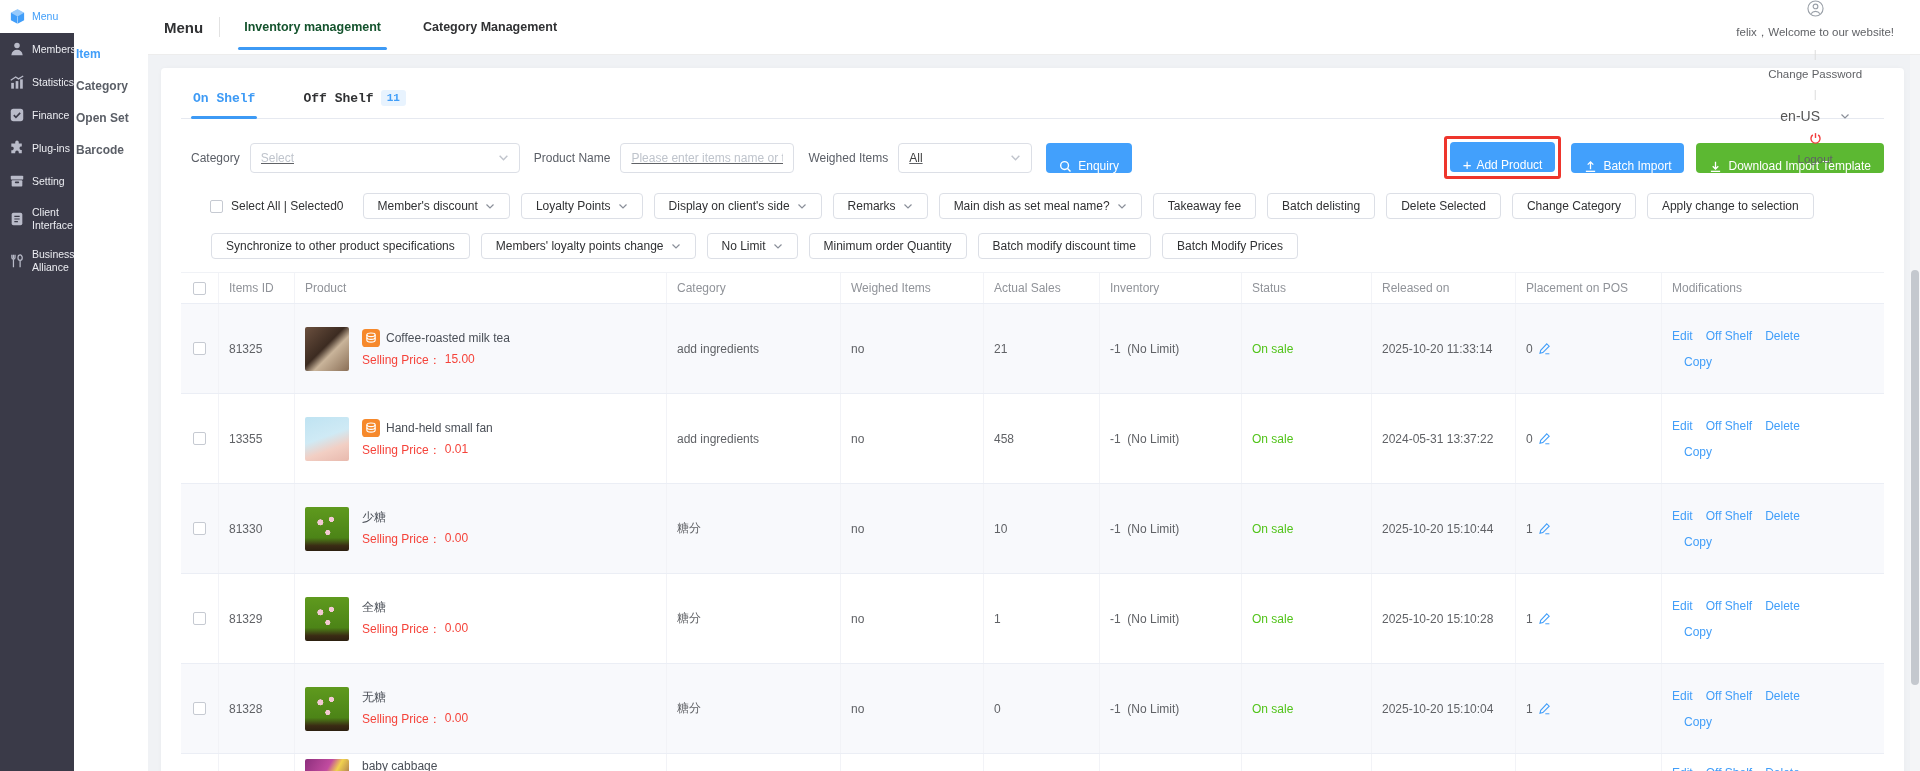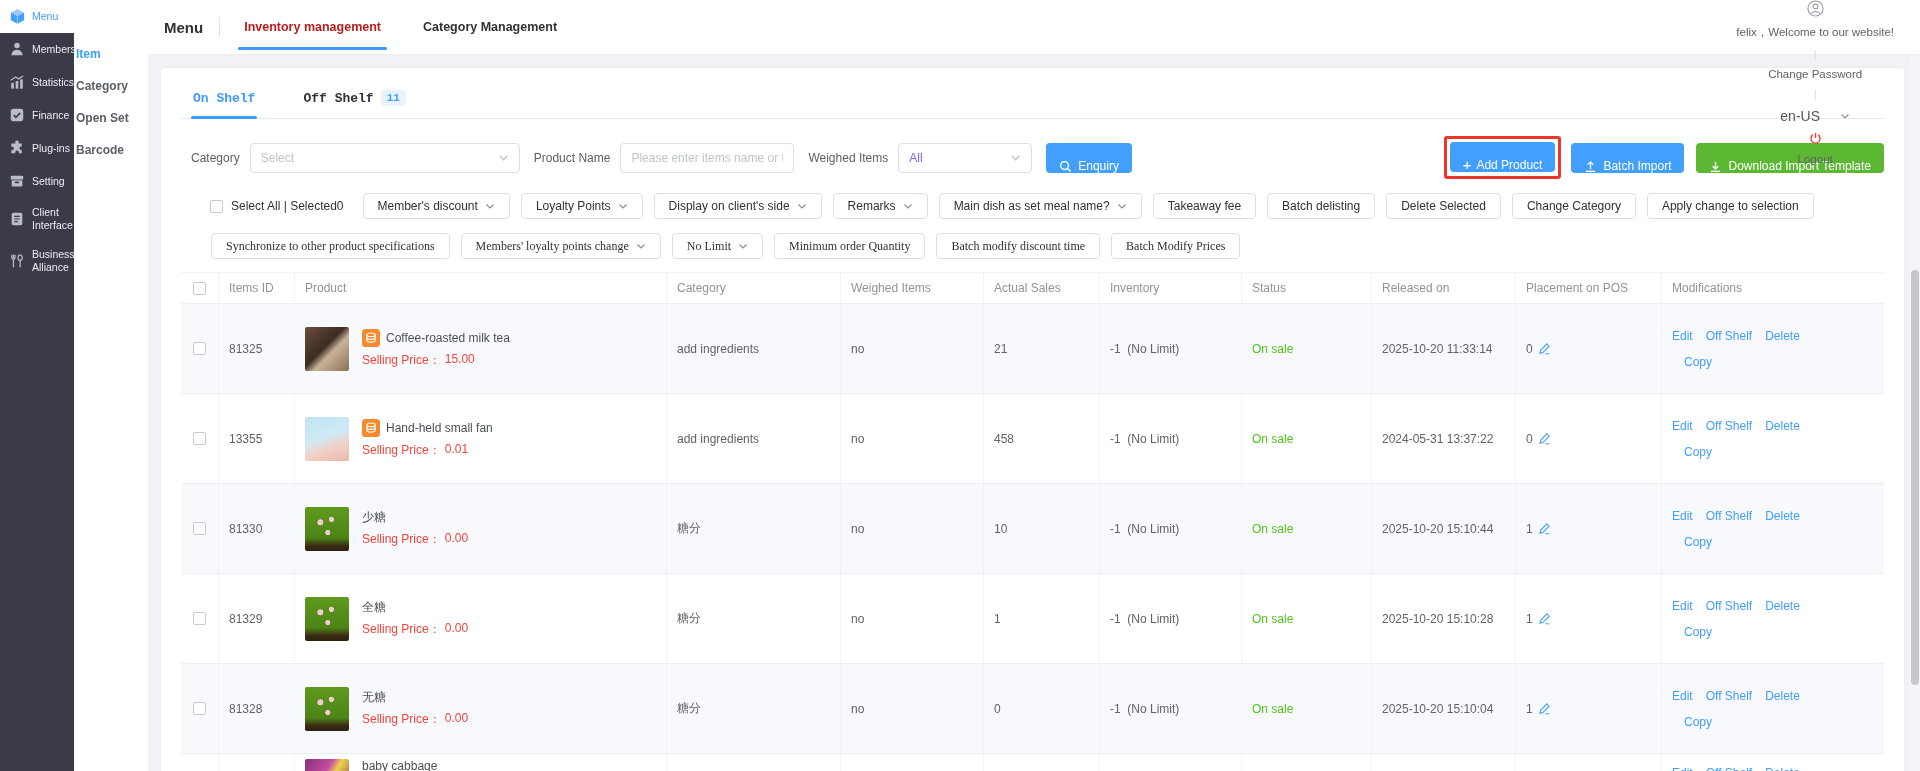--- a/index.html
+++ b/index.html
@@ -26,57 +26,57 @@
   .subbar { position: absolute; left: 74px; top: 0; bottom: 0; width: 74px; background: #ffffff; z-index: 4; padding-top: 38px; }
   .sub-item { text-align: left; font-size: 12px; color: #5a5e66; padding: 9px 2px; cursor: pointer; font-weight: bold; }
   .sub-item.active { color: #419ef9; }
 
   
   .topbar { position: absolute; left: 148px; right: 0; top: 0; height: 55px; background: #fff; border-bottom: 1px solid #ededed; display: flex; align-items: stretch; z-index: 3; }
   .topbar-left { display: flex; align-items: center; padding-left: 16px; }
   .pg-title { font-size: 15px; font-weight: bold; color: #303133; }
   .vdiv { width: 1px; height: 20px; background: #e2e2e2; margin: 0 18px 0 16px; }
   .ttab { position: relative; height: 100%; display: flex; align-items: center; padding: 0 6px; margin-right: 30px; font-size: 12.5px; font-weight: bold; color: #303133; cursor: pointer; }
-  .ttab.active { color: #b91c1c; }
+  .ttab.active { color: #14532d; }
   .ttab.active::after { content: ""; position: absolute; left: 0; right: 0; bottom: 4px; height: 3px; background: #3d9af5; border-radius: 2px; }
   .topbar-right { margin-left: auto; display: flex; align-items: center; gap: 8px; padding-right: 26px; font-size: 11.5px; color: #606266; flex-direction: column; }
   .topbar-right .sep { color: #dcdcdc; margin: 0 6px; }
   .top-link { cursor: pointer; }
   .locale { display: flex; align-items: center; gap: 20px; font-size: 14px; color: #555; cursor: pointer; }
 
   
   .content { position: absolute; left: 148px; top: 55px; right: 0; bottom: 0; background: #f0f2f5; padding: 13px 16px 0 13px; }
   .panel { background: #fff; border-radius: 4px; min-height: 760px; padding: 6px 20px 0; box-shadow: 0 0 4px rgba(0,0,0,.03); }
 
   
   .shelf-tabs { display: flex; align-items: flex-end; gap: 44px; border-bottom: 1px solid #e6e9f0; padding: 10px 10px 0; }
   .stab { position: relative; padding: 6px 2px 12px; font-size: 13px; font-weight: bold; color: #303133; cursor: pointer; display: flex; align-items: center; gap: 7px; font-family: Liberation Mono, monospace; }
   .stab.active { color: #3d9af5; }
   .stab.active::after { content: ""; position: absolute; left: 0; right: 0; bottom: -1px; height: 3px; background: #3d9af5; border-radius: 2px; }
   .badge { background: #e8f3fe; color: #419ef9; font-size: 11px; font-weight: bold; padding: 2px 6px; border-radius: 3px; }
 
   
   .filter-row { display: flex; align-items: center; margin-top: 17px; padding-left: 10px; }
   .flabel { color: #5a5e66; margin-right: 10px; white-space: nowrap; }
-  .select, .tinput { height: 30px; border: 1px solid #dcdfe6; border-radius: 4px; background: #fff; display: flex; align-items: center; padding: 0 10px; margin-right: 14px; cursor: pointer; }
+  .select, .tinput { height: 30px; border: 1px solid #dcdfe6; border-radius: 4px; background: #fff; display: flex; align-items: center; padding: 0 10px; margin-right: 14px; cursor: pointer; text-decoration: underline; }
   .select { justify-content: space-between; }
   .w270 { width: 270px; } .w174 { width: 174px; } .w134 { width: 134px; }
   .ph { color: #bfc4cc; white-space: nowrap; overflow: hidden; }
-  .val { color: #8b5cf6; }
+  .val { color: #404040; }
   .btn { height: 30px; border: none; border-radius: 4px; font-size: 12px; display: inline-flex; align-items: flex-end; gap: 6px; padding: 0 13px; cursor: pointer; font-family: inherit; white-space: nowrap; }
   .btn.blue { background: #42a0fc; color: #fff; }
   .btn.green { background: #5cb832; color: #fff; }
   .spacer { flex: 1; }
   .annotation { border: 3px solid #ee352c; border-radius: 3px; padding: 3px; margin-right: 10px; }
   .plus { font-size: 15px; line-height: 1; margin-right: -1px; }
   .gapr { margin-right: 12px; }
 
   
   .action-row { display: flex; align-items: center; gap: 11px; margin-top: 14px; padding-left: 10px; flex-wrap: nowrap; }
-  .action-row.second { padding-left: 30px; font-family: Liberation Serif, serif; }
+  .action-row.second { padding-left: 30px; }
   .selectall { display: flex; align-items: center; gap: 8px; margin: 0 8px 0 19px; color: #303133; font-size: 12px; white-space: nowrap; }
   .cb { width: 13px; height: 13px; border: 1px solid #c6cad2; border-radius: 2px; background: #fff; display: inline-block; flex: 0 0 13px; }
   .abtn { height: 26px; background: #fff; border: 1px solid #dcdfe6; border-radius: 4px; color: #303133; font-size: 12px; padding: 0 14px; display: inline-flex; align-items: center; gap: 7px; cursor: pointer; font-family: inherit; white-space: nowrap; }
 
   
   .table { margin-top: 13px; --cols: 38px 76px 372px 174px 143px 116px 142px 130px 144px 146px 1fr; }
   .trow { display: grid; grid-template-columns: var(--cols); border-bottom: 1px solid #ebeef5; }
   .trow.thead { border-top: 1px solid #f0f2f6; }
   .cell { display: flex; align-items: center; padding: 0 10px; border-right: 1px solid #f2f3f7; min-width: 0; }
   .cell:last-child { border-right: none; }

